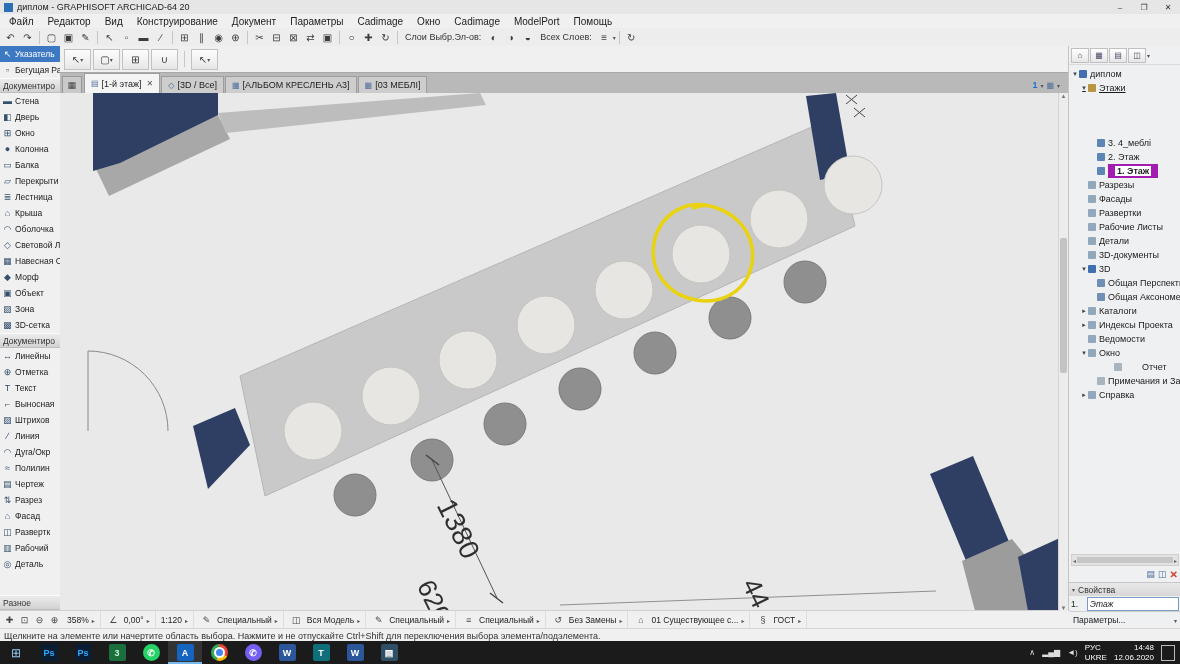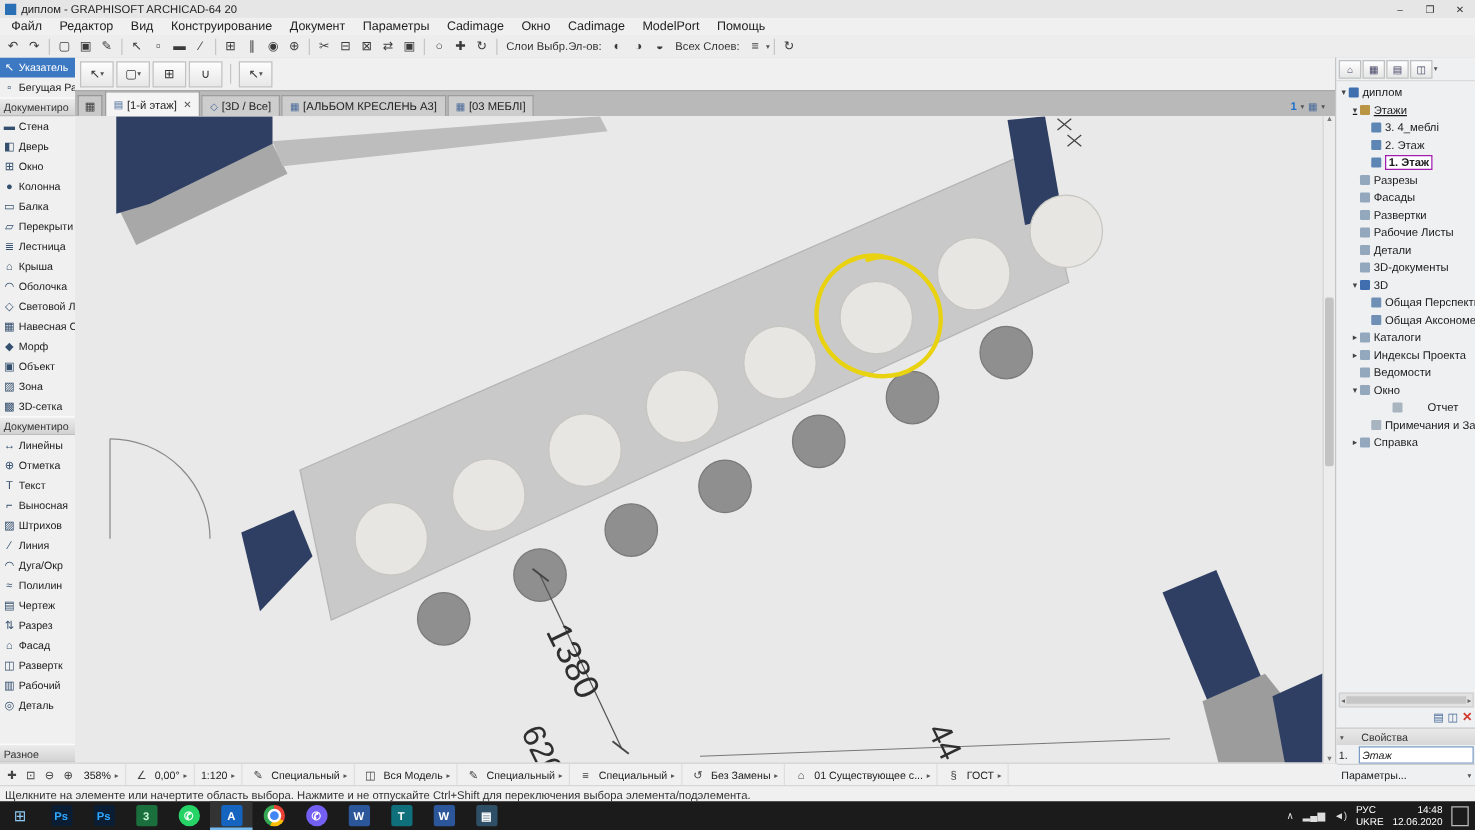--- a/index.html
+++ b/index.html
@@ -62,29 +62,29 @@
   
   .navigator{position:absolute;left:1068px;top:46px;width:112px;height:582px;background:#eef0f2;
              border-left:1px solid #c5c5c5;display:flex;flex-direction:column;font-size:8.5px;overflow:hidden;}
   .nav-toolbar{height:16px;min-height:16px;display:flex;align-items:center;gap:1px;padding:1px 2px;border-bottom:1px solid #dadada;}
   .nav-tb-btn{width:16px;height:13px;border:1px solid #c0c0c0;background:linear-gradient(#fff,#e6e6e6);
               font-size:8px;display:flex;align-items:center;justify-content:center;color:#446;}
   .nav-tree{flex:1;overflow:hidden;padding-top:2px;}
   .nav-row{height:14px;display:flex;align-items:center;white-space:nowrap;overflow:hidden;color:#1a1a1a;font-size:9px;}
   .nav-arrow{width:8px;min-width:8px;font-size:7px;color:#444;text-align:center;}
   .nav-ico{width:8px;min-width:8px;height:8px;margin-right:3px;border-radius:1px;}
-  .nav-label.selected{background:#fff;border:1px solid #a21caf;padding:0 2px;font-weight:bold;}
+  .nav-label.selected{background:#fff;border:7px solid #a21caf;padding:0 2px;font-weight:bold;}
   .nav-hscroll{height:10px;min-height:10px;margin:0 2px;background:#e2e2e2;border:1px solid #cfcfcf;
                display:flex;align-items:center;justify-content:space-between;font-size:6px;color:#666;padding:0 1px;}
   .nav-hthumb{flex:1;height:6px;margin:0 1px;background:#c6c6c6;}
   .nav-actions{height:16px;min-height:16px;display:flex;align-items:center;justify-content:flex-end;gap:3px;padding-right:3px;}
   .nav-act{font-size:9px;color:#4a6a9a;}
   .nav-close{color:#d23b2f;font-weight:bold;font-size:10px;}
   .props-header{height:13px;min-height:13px;background:linear-gradient(#e9e9e9,#d7d7d7);border-top:1px solid #c8c8c8;
-                display:flex;align-items:center;gap:14px;padding-left:3px;color:#333;}
+                display:flex;align-items:center;gap:3px;padding-left:3px;color:#333;}
   .props-row{height:15px;min-height:15px;display:flex;align-items:center;gap:2px;padding:0 2px;}
   .props-num{width:14px;}
   .props-input{flex:1;height:12px;border:1px solid #7a9cc4;background:#fff;padding:0 2px;display:flex;align-items:center;font-style:italic;}
   .props-settings{height:16px;min-height:16px;border-top:1px solid #cfcfcf;display:flex;align-items:center;
                   padding:0 4px;color:#222;justify-content:space-between;}
   
   .bottombar{position:absolute;left:0;top:610px;width:1068px;height:18px;background:#f0f0f0;
              border-top:1px solid #d0d0d0;display:flex;align-items:center;font-size:8.5px;color:#222;padding-left:2px;}
   .bb-icon{width:15px;height:14px;display:flex;align-items:center;justify-content:center;font-size:9px;color:#444;}
   .bb-seg{display:flex;align-items:center;gap:3px;padding:0 5px;height:100%;border-right:1px solid #dedede;white-space:nowrap;}
@@ -428,21 +428,21 @@
         <div class="nav-row" style="padding-left: 2px;">
           <span class="nav-arrow">▾</span>
           <span class="nav-ico" style="background: rgb(63, 111, 174);"></span>
           <span class="nav-label">диплом</span>
         </div>
         <div class="nav-row" style="padding-left: 11px; text-decoration: underline;">
           <span class="nav-arrow">▾</span>
           <span class="nav-ico" style="background: rgb(185, 149, 68);"></span>
           <span class="nav-label">Этажи</span>
         </div>
-        <div class="nav-row" style="padding-left: 20px;">
+        <div class="nav-row" style="padding-left: 20px; margin-top: 41px;">
           <span class="nav-arrow"></span>
           <span class="nav-ico" style="background: rgb(94, 134, 181);"></span>
           <span class="nav-label">3. 4_меблі</span>
         </div>
         <div class="nav-row" style="padding-left: 20px;">
           <span class="nav-arrow"></span>
           <span class="nav-ico" style="background: rgb(94, 134, 181);"></span>
           <span class="nav-label">2. Этаж</span>
         </div>
         <div class="nav-row" style="padding-left: 20px;">

